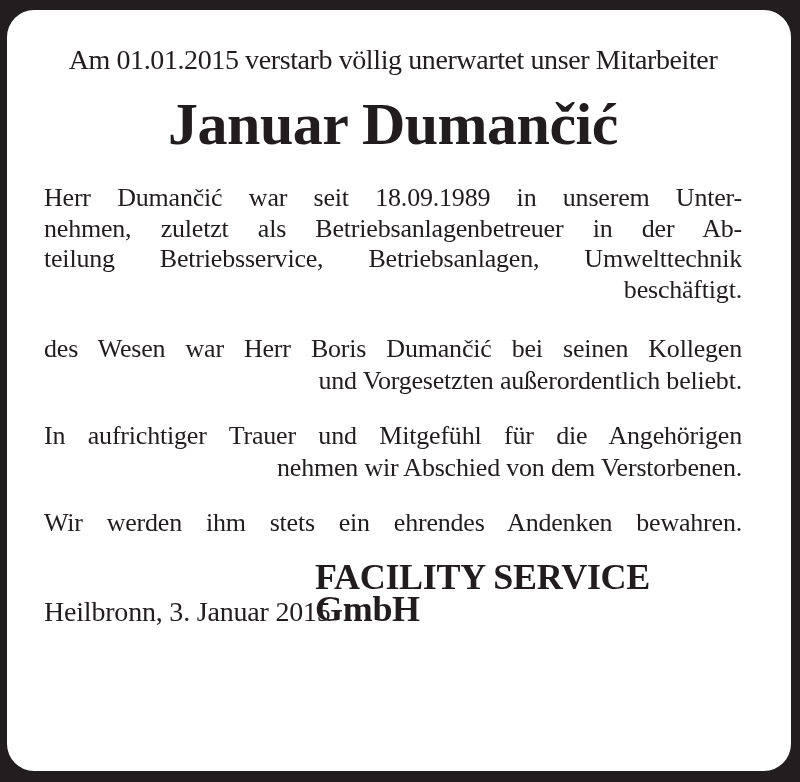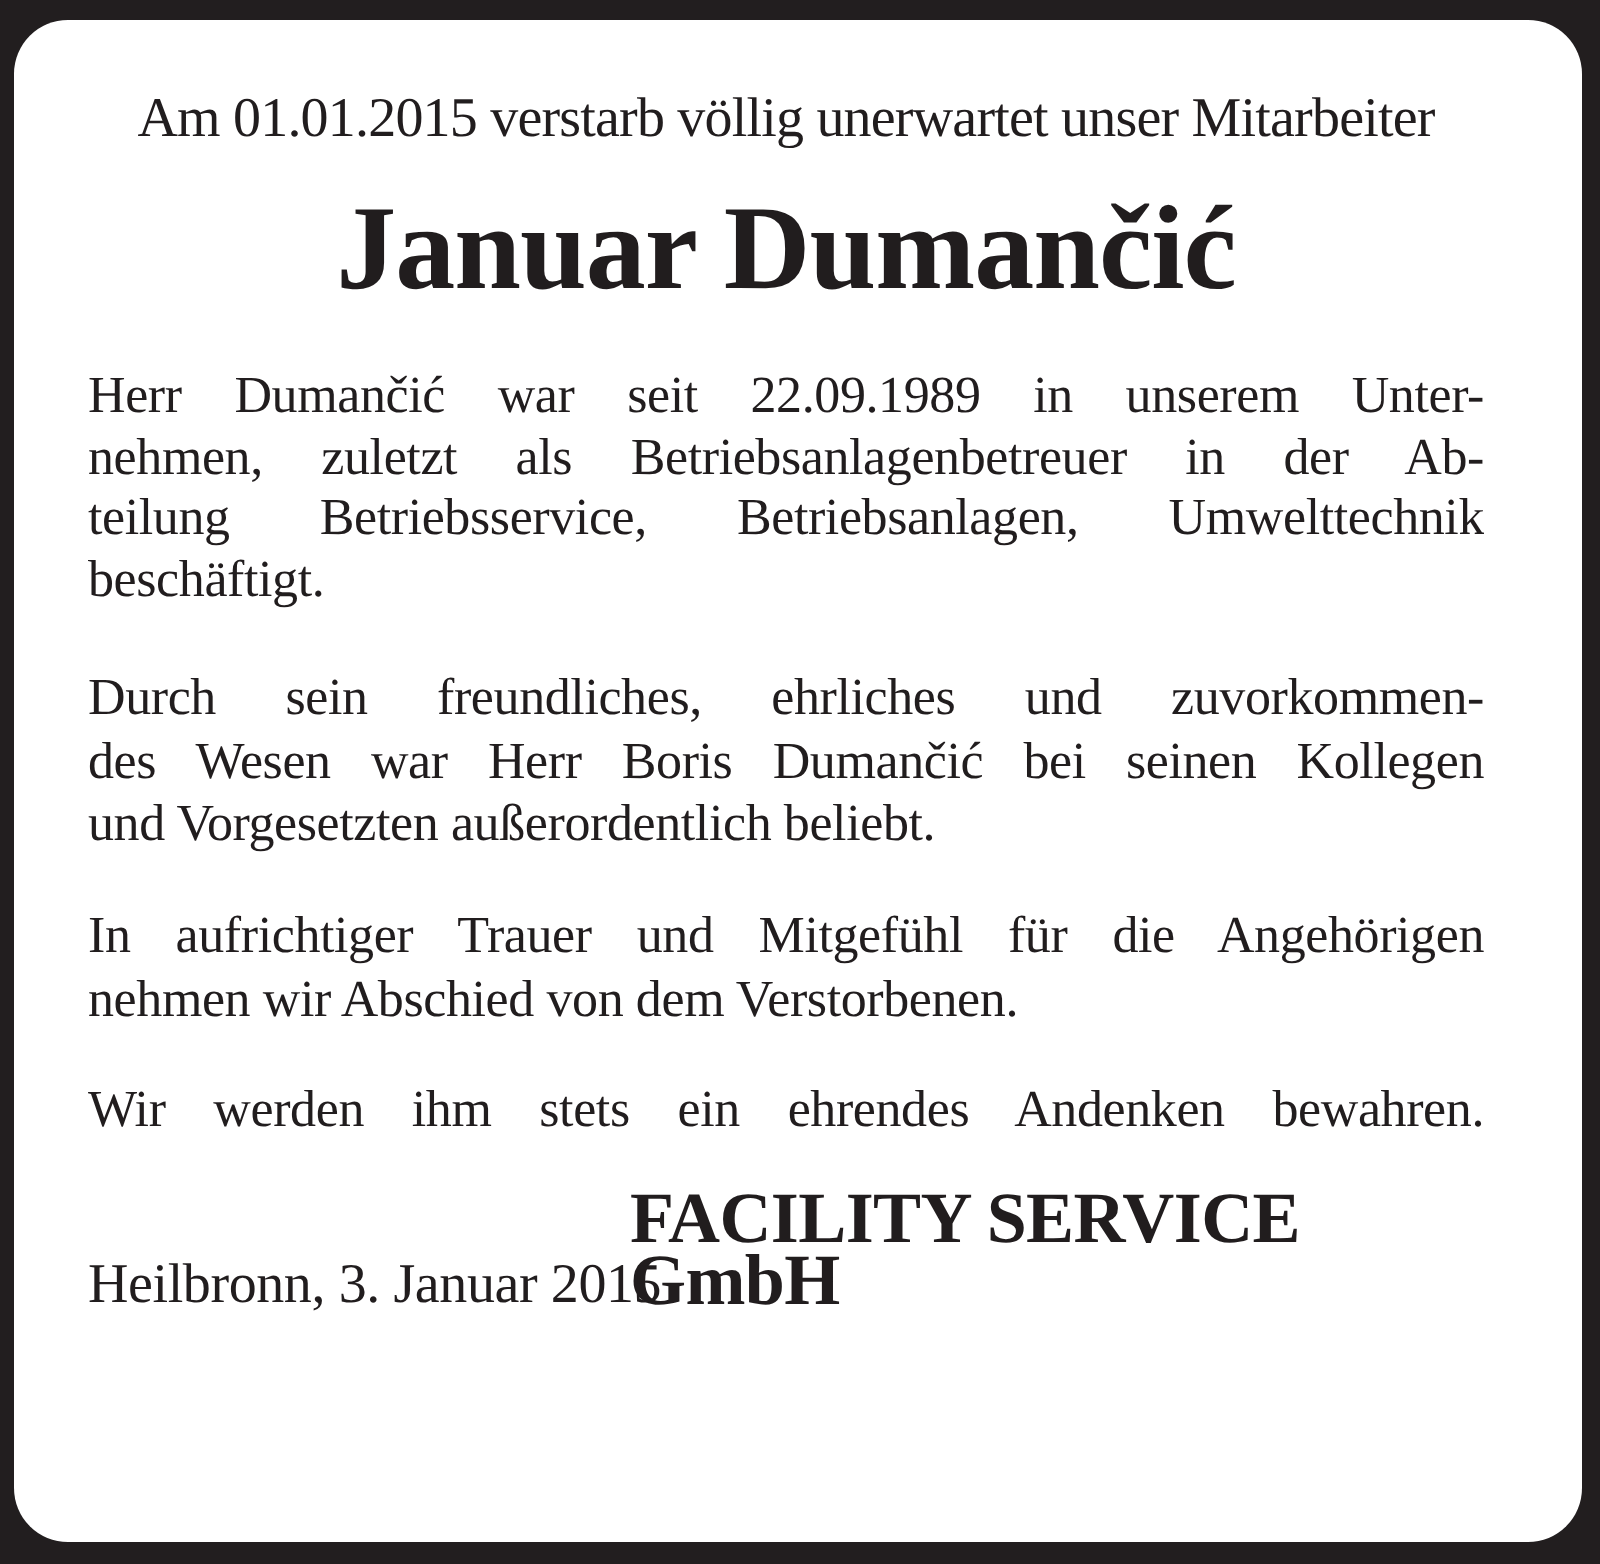--- a/index.html
+++ b/index.html
@@ -58,21 +58,21 @@
     height: 30.5px;
     line-height: 30.5px;
     overflow: hidden;
   }
   .para .jline::after {
     content: "";
     display: inline-block;
     width: 100%;
   }
   .para .lline {
-    text-align: left;
+    text-align: right;
     height: 30.5px;
     line-height: 30.5px;
   }
   .p1 { margin-top: 30px; }
   .p2 { margin-top: 28px; }
   .p2 .jline, .p2 .lline { height: 31.5px; line-height: 31.5px; }
   .p3 { margin-top: 24px; }
   .p3 .jline, .p3 .lline { height: 32px; line-height: 32px; }
   .p4 { margin-top: 23px; }
   .p4 .jline { height: 31px; line-height: 31px; }
@@ -98,28 +98,27 @@
 <body>
 
 <div class="frame">
   <div class="sheet">
 
     <div class="intro">Am 01.01.2015 verstarb völlig unerwartet unser Mitarbeiter</div>
 
     <div class="deceased">Januar Dumančić</div>
 
     <div class="para p1">
-      <div class="jline">Herr Dumančić war seit 22.09.1989 in unserem Unter-</div>
+      <div class="jline">Herr Dumančić war seit 18.09.1989 in unserem Unter-</div>
       <div class="jline">nehmen, zuletzt als Betriebsanlagenbetreuer in der Ab-</div>
       <div class="jline">teilung Betriebsservice, Betriebsanlagen, Umwelttechnik</div>
       <div class="lline">beschäftigt.</div>
     </div>
 
     <div class="para p2">
-      <div class="jline">Durch sein freundliches, ehrliches und zuvorkommen-</div>
       <div class="jline">des Wesen war Herr Boris Dumančić bei seinen Kollegen</div>
       <div class="lline">und Vorgesetzten außerordentlich beliebt.</div>
     </div>
 
     <div class="para p3">
       <div class="jline">In aufrichtiger Trauer und Mitgefühl für die Angehörigen</div>
       <div class="lline">nehmen wir Abschied von dem Verstorbenen.</div>
     </div>
 
     <div class="para p4">

